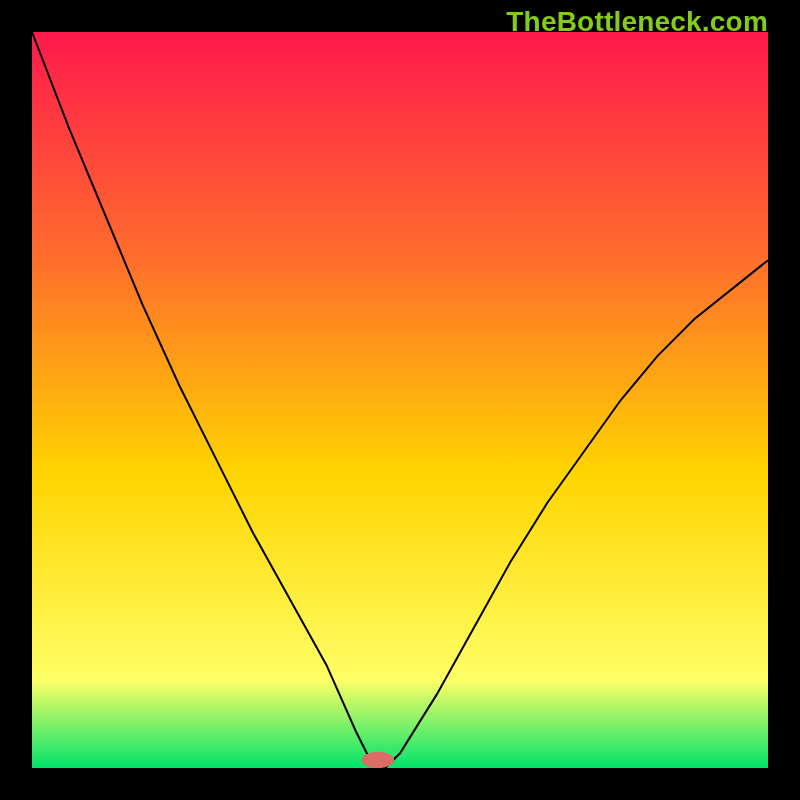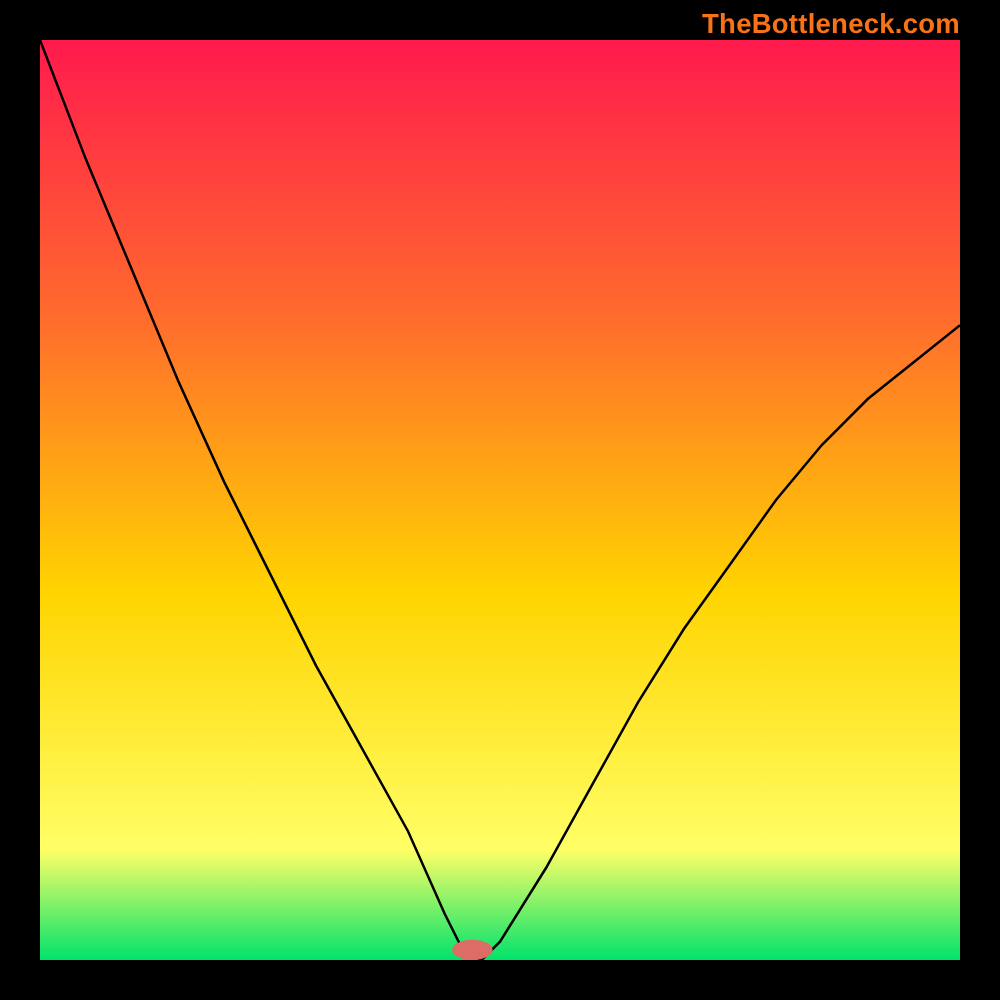--- a/index.html
+++ b/index.html
@@ -22,22 +22,22 @@
     top: 32px;
     left: 32px;
     width: 736px;
     height: 736px;
     overflow: hidden;
   }
   .watermark {
     position: absolute;
     top: 6px;
     right: 32px;
-    color: #f97316;
-    font-size: 22px;
+    color: #84cc16;
+    font-size: 28px;
     font-weight: 600;
     letter-spacing: 0.2px;
   }
   svg {
     display: block;
   }
 </style>
 </head>
 <body>
 

